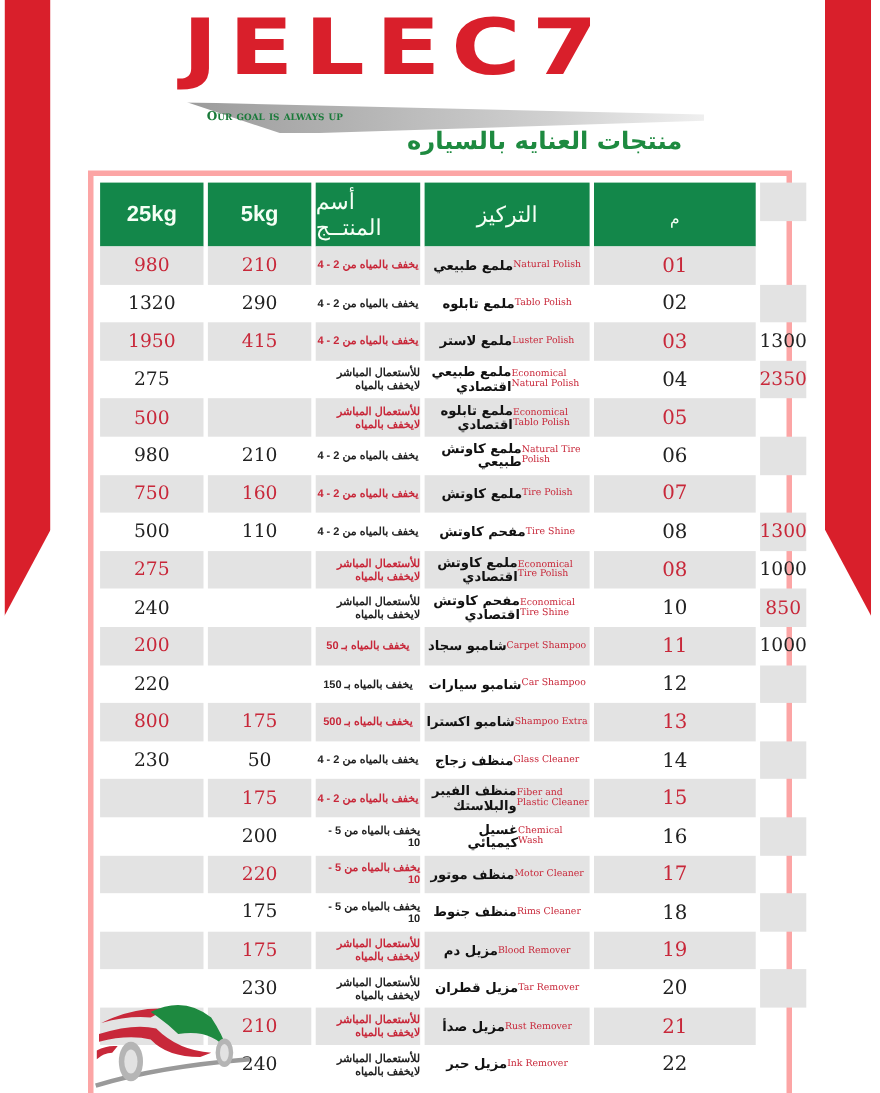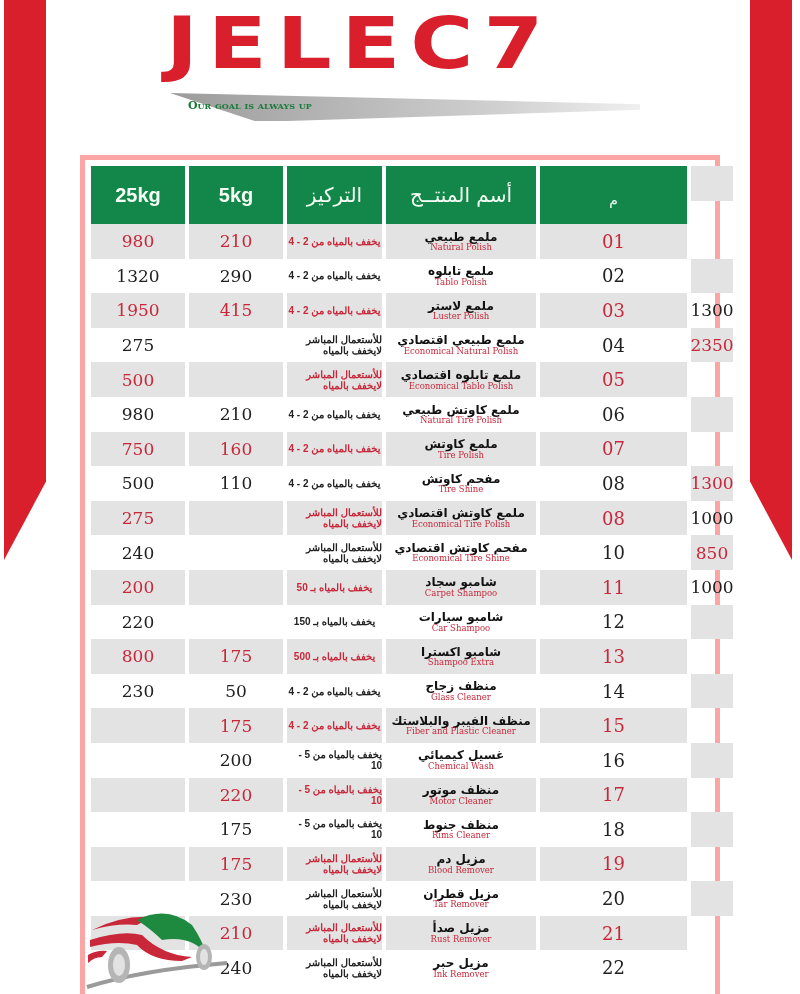--- a/index.html
+++ b/index.html
@@ -58,49 +58,50 @@
 
   .cell {
     height: 34.6px; margin-top: 0;
     display: flex; align-items: center; justify-content: center;
     font-family: "DejaVu Serif", serif; font-size: 17px; color: #222;
   }
   .row-alt .cell { background: #e3e3e3; }
   .row-alt .cell.val { color: #c8283a; }
   .row-alt .cell.conc { color: #c8283a; }
   .cell.conc { font-family: Liberation Sans, sans-serif; font-weight: bold; font-size: 10px; direction: rtl; }
-  .cell.name { flex-direction: column; line-height: 1.05; }
+  .cell.name { flex-direction: row; line-height: 1.05; }
   .name-ar { font-family: "DejaVu Sans", sans-serif; font-weight: bold; font-size: 12px; color: #111; direction: rtl; }
   .name-en { font-family: "DejaVu Serif", serif; font-size: 8.5px; color: #c8283a; }
   .cell.idx { font-size: 18px; }
   .row-alt .cell.idx { color: #c8283a; }
   .row { display: contents; }
 
   .car {
     position: absolute; left: 82px; top: 895px; width: 150px; height: 95px; pointer-events: none;
   }
 </style>
 </head>
 <body>
 
 <div class="ribbon-left"></div>
 <div class="ribbon-right"></div>
 
 <div class="logo-wrap">
   <div class="logo-text">JELEC7</div>
   <div class="swoosh"></div>
   <div class="slogan">Our goal is always up</div>
+  <div class="arabic-tagline">منتجات العنايه بالسياره</div>
 </div>
 
 <div class="table-frame">
   <div class="tbl" id="tbl">
     <div class="hcell">25kg</div>
     <div class="hcell">5kg</div>
+    <div class="hcell ar">أسم المنتــج</div>
     <div class="hcell ar">التركيز</div>
-    <div class="hcell ar">أسم المنتــج</div>
     <div class="hcell ar num-h">م</div>
   <div class="row row-alt"><div class="cell val"></div><div class="cell val">980</div><div class="cell val">210</div><div class="cell conc">يخفف بالمياه من 2 - 4</div><div class="cell name">
           <span class="name-ar">ملمع طبيعي</span>
           <span class="name-en">Natural Polish</span>
         </div><div class="cell idx">01</div></div>
       <div class="row"><div class="cell val"></div><div class="cell val">1320</div><div class="cell val">290</div><div class="cell conc">يخفف بالمياه من 2 - 4</div><div class="cell name">
           <span class="name-ar">ملمع تابلوه</span>
           <span class="name-en">Tablo Polish</span>
         </div><div class="cell idx">02</div></div>
       <div class="row row-alt"><div class="cell val"></div><div class="cell val">1950</div><div class="cell val">415</div><div class="cell conc">يخفف بالمياه من 2 - 4</div><div class="cell name">

